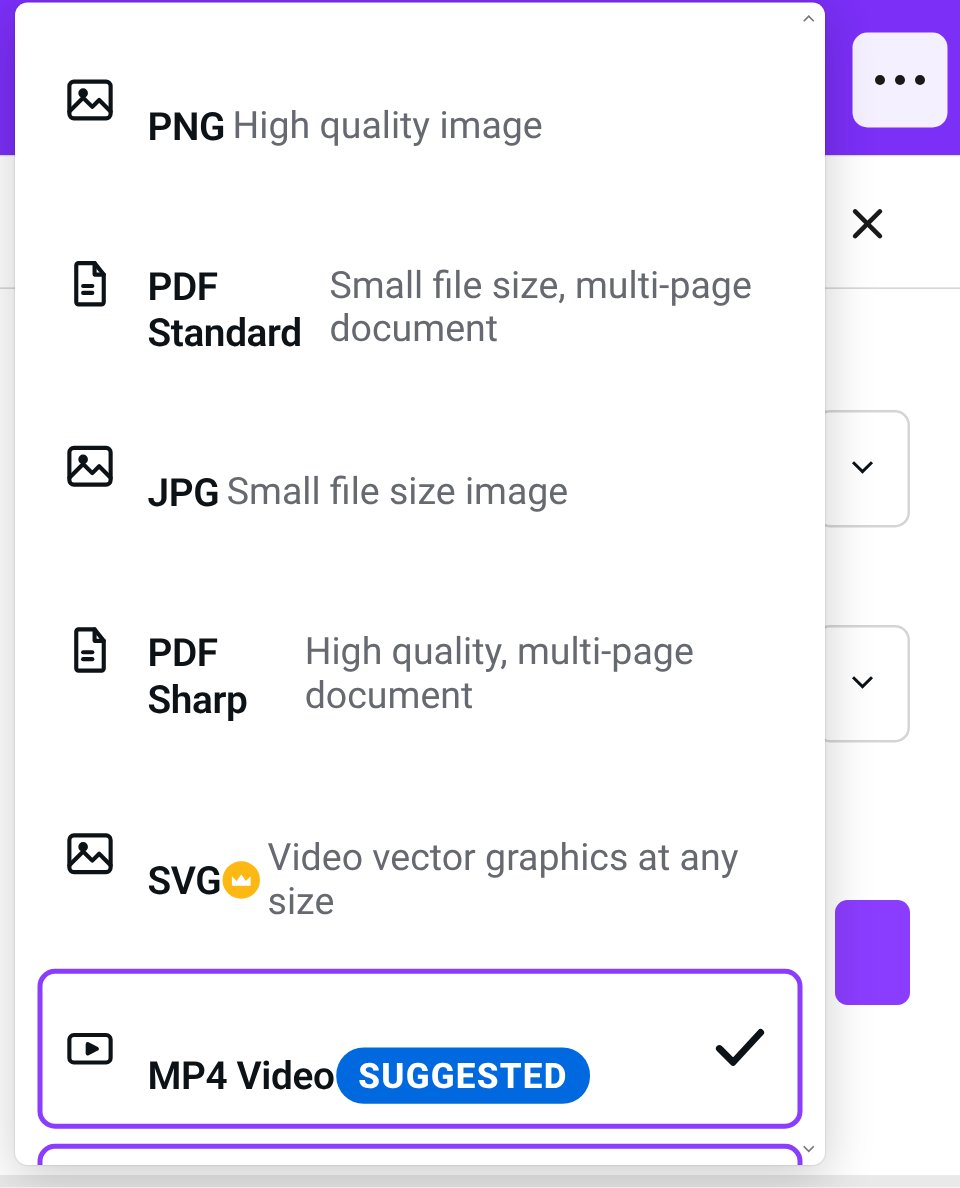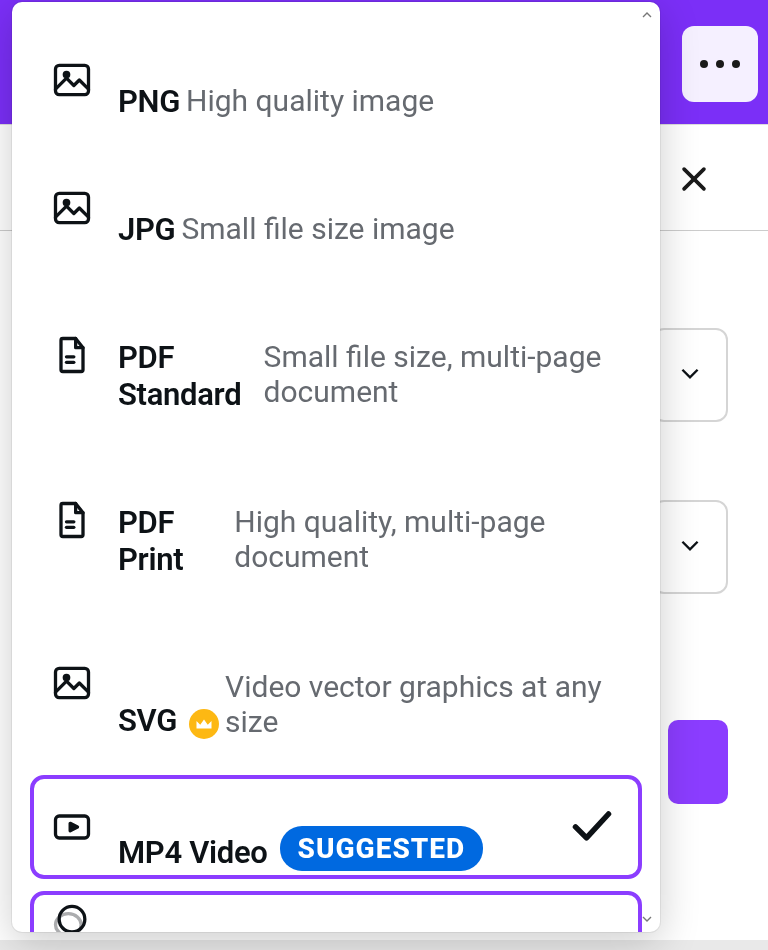--- a/index.html
+++ b/index.html
@@ -98,31 +98,31 @@
       display: flex;
       align-items: center;
       gap: 24px;
       padding: 24px 20px 24px 20px;
       border-radius: 14px;
       position: relative;
     }
     .option.tight { padding: 18px 20px; }
     .option.highlighted {
       border: 4px solid #8b3dff;
-      padding: 4px 16px;
+      padding: 16px 16px;
       margin-top: 12px;
     }
     .option .icon {
       width: 44px; height: 44px;
       flex-shrink: 0;
       display:flex; align-items:center; justify-content:center;
     }
     .option .icon svg { width: 44px; height: 44px; stroke: #0d1216; }
     .text-col { display:flex; gap: 6px; flex: 1; margin-top: 43px; }
-    .title-row { display:flex; align-items:flex-end; gap: 12px; }
+    .title-row { display:flex; align-items:center; gap: 1px; }
     .title {
       font-size: 31px;
       font-weight: 600;
       color: #0d1216;
       letter-spacing: -0.3px;
     }
     .desc {
       font-size: 30px;
       color: #666a70;
       font-weight: 400;
@@ -205,57 +205,57 @@
     </span>
     <div class="text-col">
       <div class="title">PNG</div>
       <div class="desc">High quality image</div>
     </div>
   </div>
 
   <div class="option">
     <span class="icon">
       <svg viewBox="0 0 24 24" fill="none" stroke-width="1.8" stroke-linecap="round" stroke-linejoin="round">
-          <rect x="3" y="4" width="18" height="16" rx="2"></rect>
-          <polyline points="3 17 9 11 13 15 16 12 21 17"></polyline>
-          <circle cx="9" cy="9" r="1.2" fill="#0d1216"></circle>
-        </svg>
-    </span>
-    <div class="text-col">
-      <div class="title">JPG</div>
-      <div class="desc">Small file size image</div>
-    </div>
-  </div>
-
-  <div class="option">
-    <span class="icon">
-      <svg viewBox="0 0 24 24" fill="none" stroke-width="1.8" stroke-linecap="round" stroke-linejoin="round">
           <path d="M14 3 H7 a1 1 0 0 0 -1 1 v16 a1 1 0 0 0 1 1 h10 a1 1 0 0 0 1 -1 V8 Z"></path>
           <polyline points="14 3 14 8 18 8"></polyline>
           <line x1="9" y1="13" x2="13" y2="13"></line>
           <line x1="9" y1="16" x2="13" y2="16"></line>
         </svg>
     </span>
     <div class="text-col">
       <div class="title">PDF Standard</div>
       <div class="desc">Small file size, multi-page document</div>
     </div>
   </div>
 
   <div class="option">
     <span class="icon">
       <svg viewBox="0 0 24 24" fill="none" stroke-width="1.8" stroke-linecap="round" stroke-linejoin="round">
+          <rect x="3" y="4" width="18" height="16" rx="2"></rect>
+          <polyline points="3 17 9 11 13 15 16 12 21 17"></polyline>
+          <circle cx="9" cy="9" r="1.2" fill="#0d1216"></circle>
+        </svg>
+    </span>
+    <div class="text-col">
+      <div class="title">JPG</div>
+      <div class="desc">Small file size image</div>
+    </div>
+  </div>
+
+  <div class="option">
+    <span class="icon">
+      <svg viewBox="0 0 24 24" fill="none" stroke-width="1.8" stroke-linecap="round" stroke-linejoin="round">
           <path d="M14 3 H7 a1 1 0 0 0 -1 1 v16 a1 1 0 0 0 1 1 h10 a1 1 0 0 0 1 -1 V8 Z"></path>
           <polyline points="14 3 14 8 18 8"></polyline>
           <line x1="9" y1="13" x2="13" y2="13"></line>
           <line x1="9" y1="16" x2="13" y2="16"></line>
         </svg>
     </span>
     <div class="text-col">
-      <div class="title">PDF Print</div>
+      <div class="title">PDF Sharp</div>
       <div class="desc">High quality, multi-page document</div>
     </div>
   </div>
 
   <div class="option">
     <span class="icon">
       <svg viewBox="0 0 24 24" fill="none" stroke-width="1.8" stroke-linecap="round" stroke-linejoin="round">
           <rect x="3" y="4" width="18" height="16" rx="2"></rect>
           <polyline points="3 17 9 11 13 15 16 12 21 17"></polyline>
           <circle cx="9" cy="9" r="1.2" fill="#0d1216"></circle>

